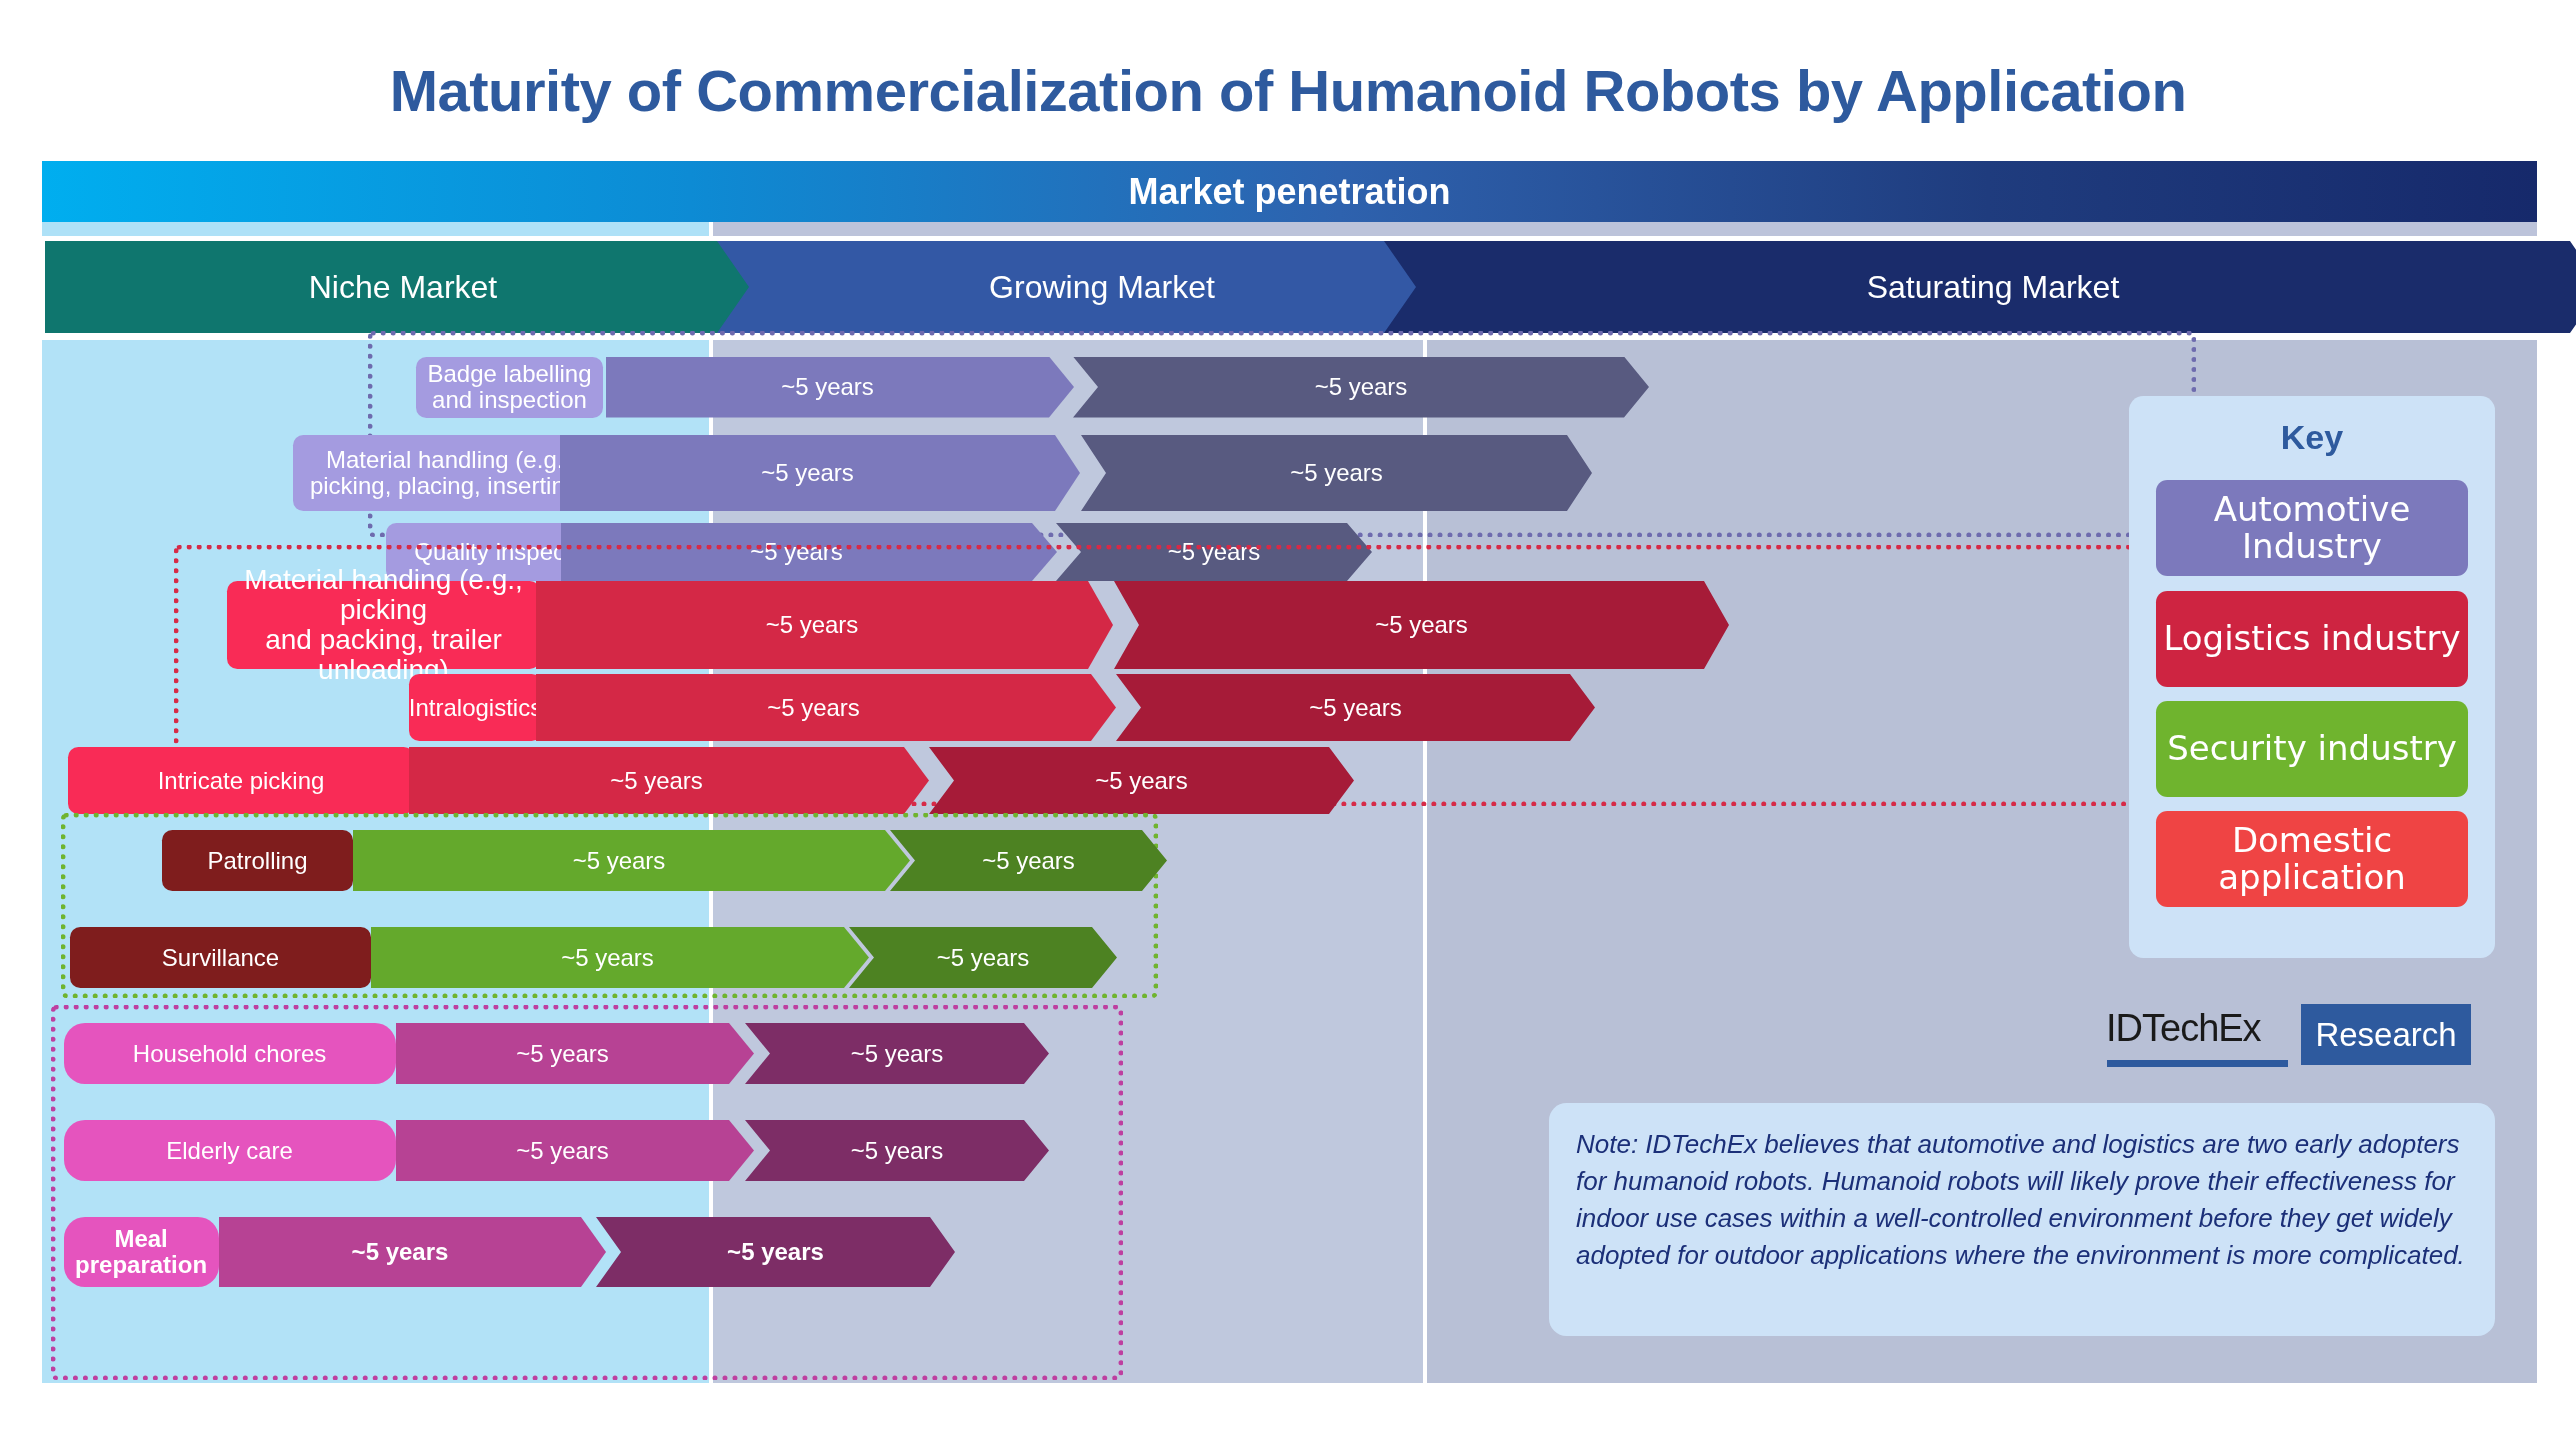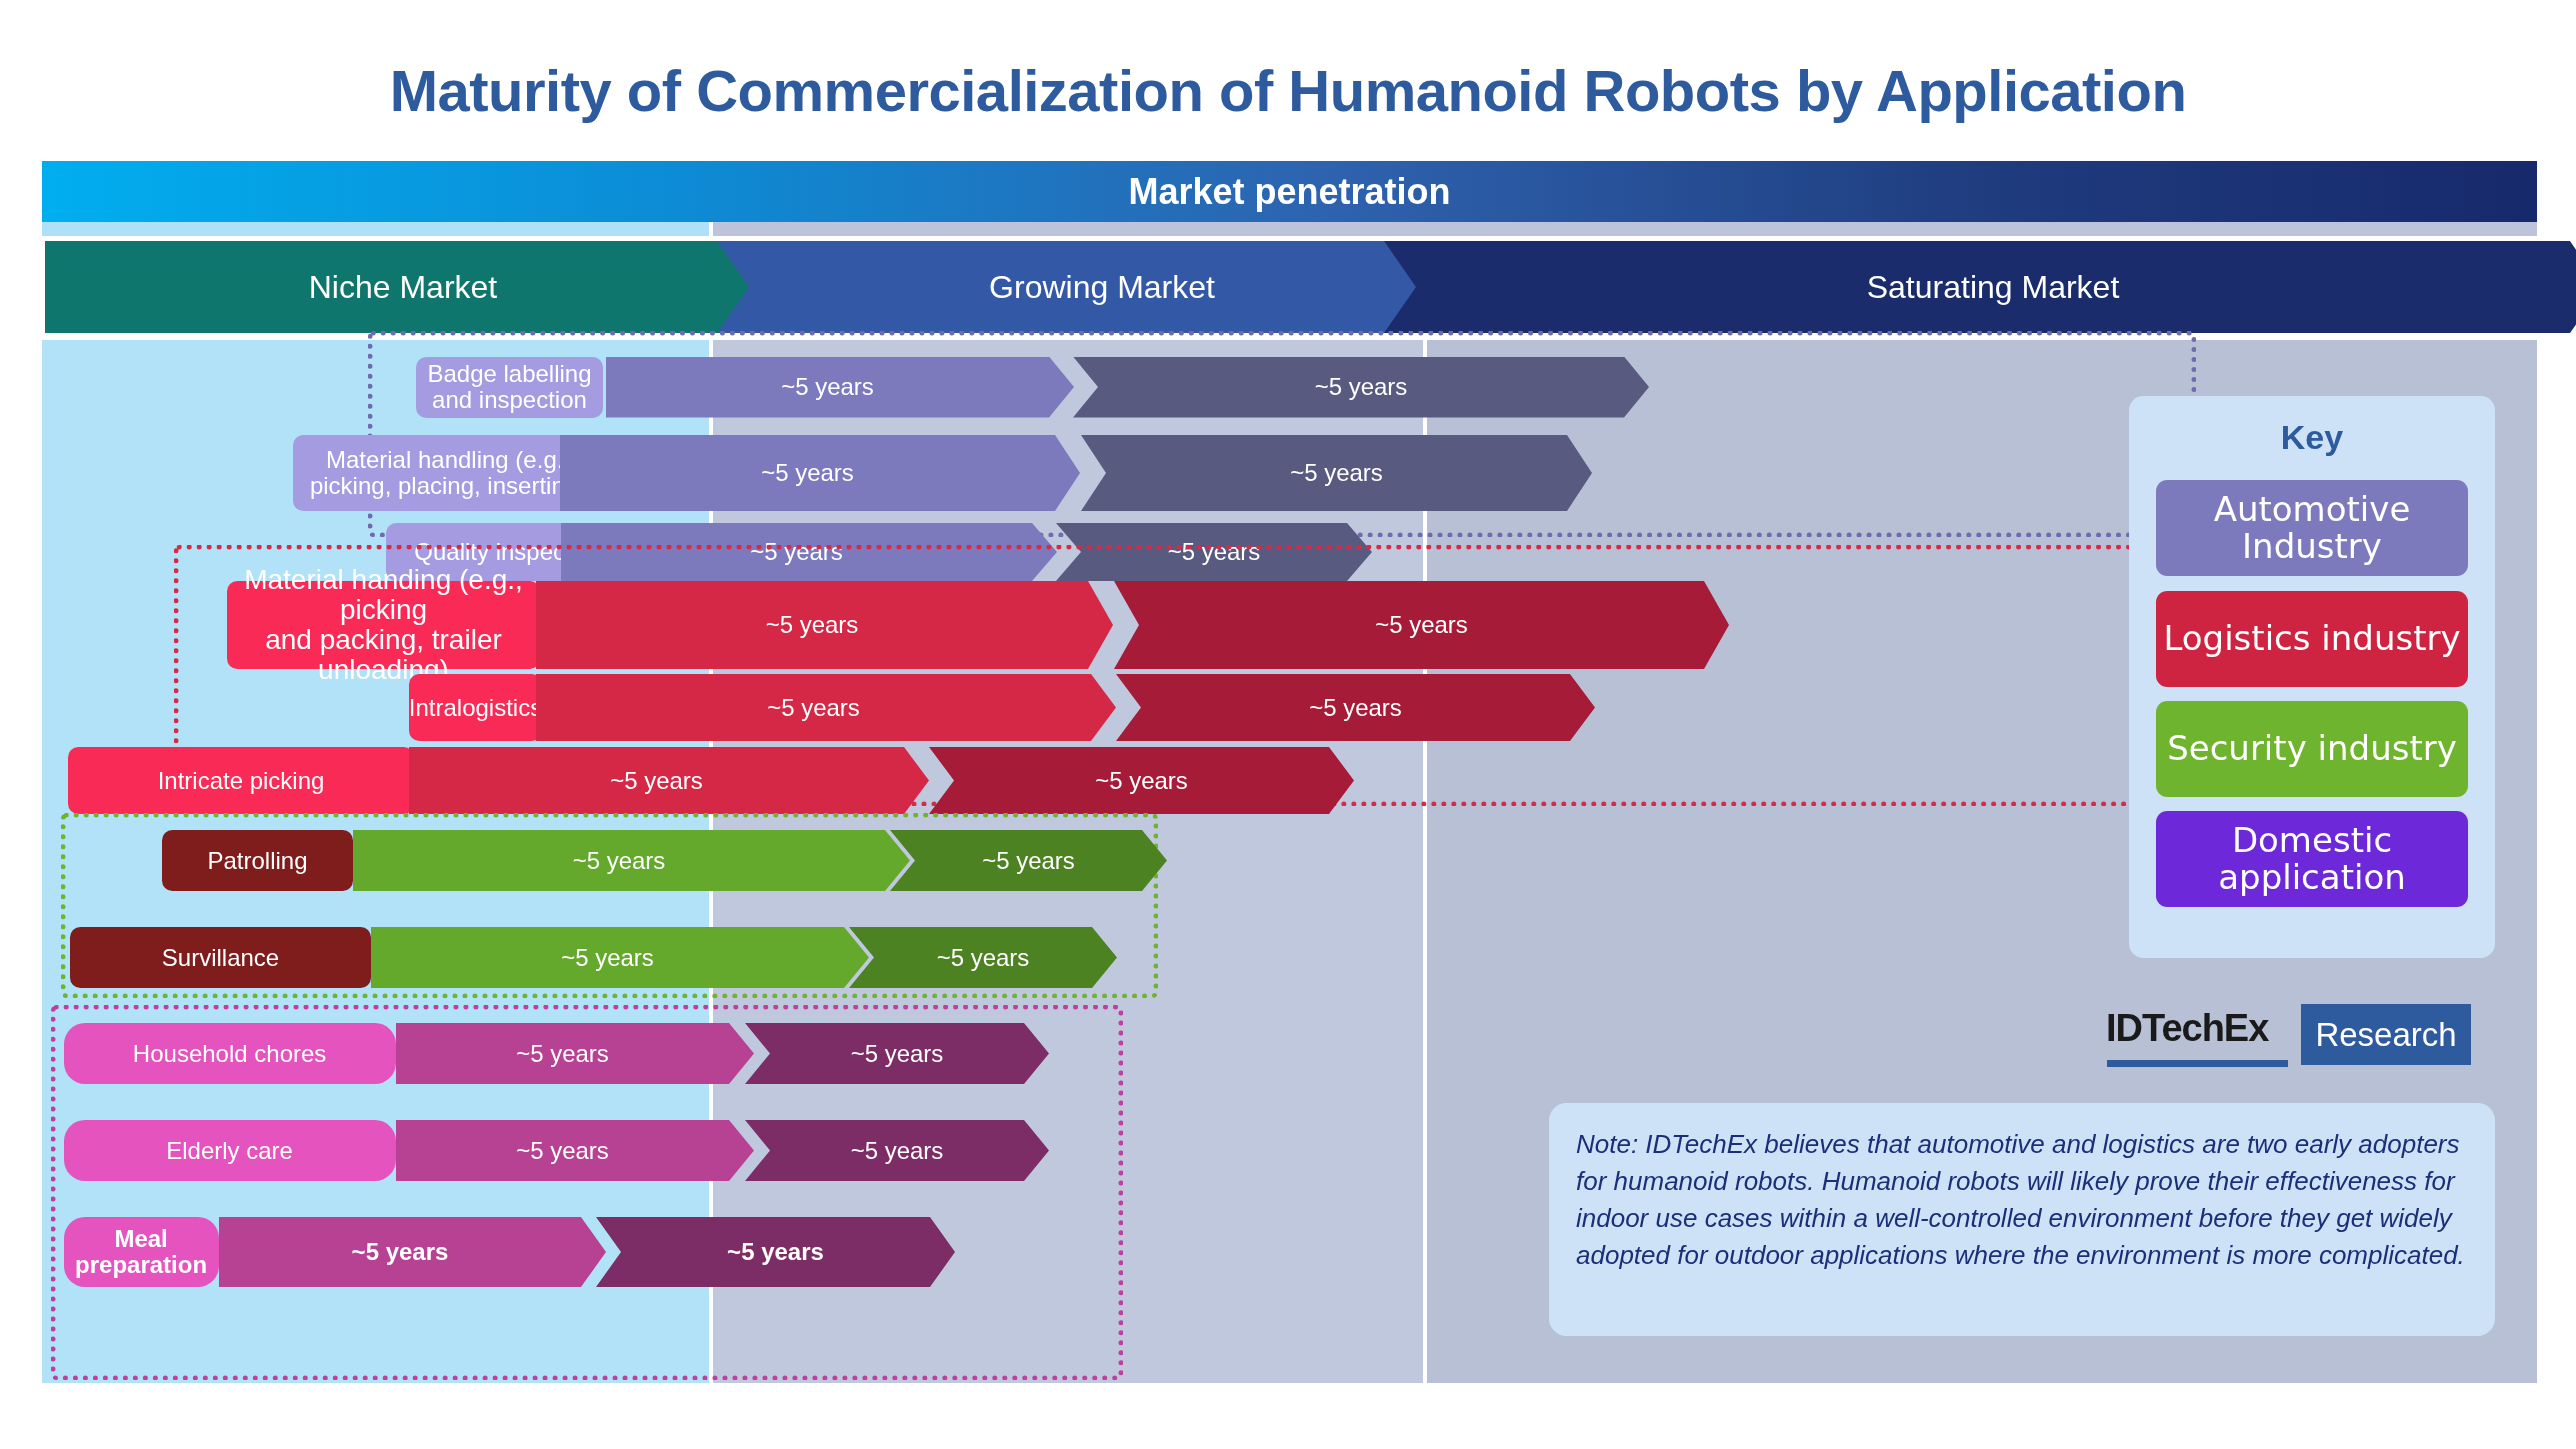--- a/index.html
+++ b/index.html
@@ -119,26 +119,26 @@
   }
   .key-item{
     position:absolute;left:27px;width:312px;height:96px;border-radius:11.3px;
     display:flex;align-items:center;justify-content:center;text-align:center;
     color:#ffffff;font-size:34px;line-height:1.1;
     font-family:"DejaVu Sans", sans-serif;
   }
   #key-auto{top:84px;background:#7C79BC;}
   #key-log{top:195px;background:#CE2441;}
   #key-sec{top:305px;background:#6FB42E;}
-  #key-dom{top:415px;background:#6d28d9;}
+  #key-dom{top:415px;background:#ef4444;}
 
   
   #logo{position:absolute;left:2106px;top:1004px;width:412px;height:72px;}
   #logo-name{
-    position:absolute;left:0;top:3.1px;font-size:38px;font-weight:bold;color:#1A1A1A;
+    position:absolute;left:0;top:3.1px;font-size:38px;font-weight:normal;color:#1A1A1A;
     letter-spacing:-1px;
   }
   #logo-rule{position:absolute;left:1px;top:56px;width:181px;height:7.2px;background:#2E5A9E;}
   #logo-research{
     position:absolute;left:195px;top:0px;width:170px;height:61px;background:#2E5A9E;
     color:#ffffff;font-size:33px;display:flex;align-items:center;justify-content:center;
   }
 
   
   #note-box{

